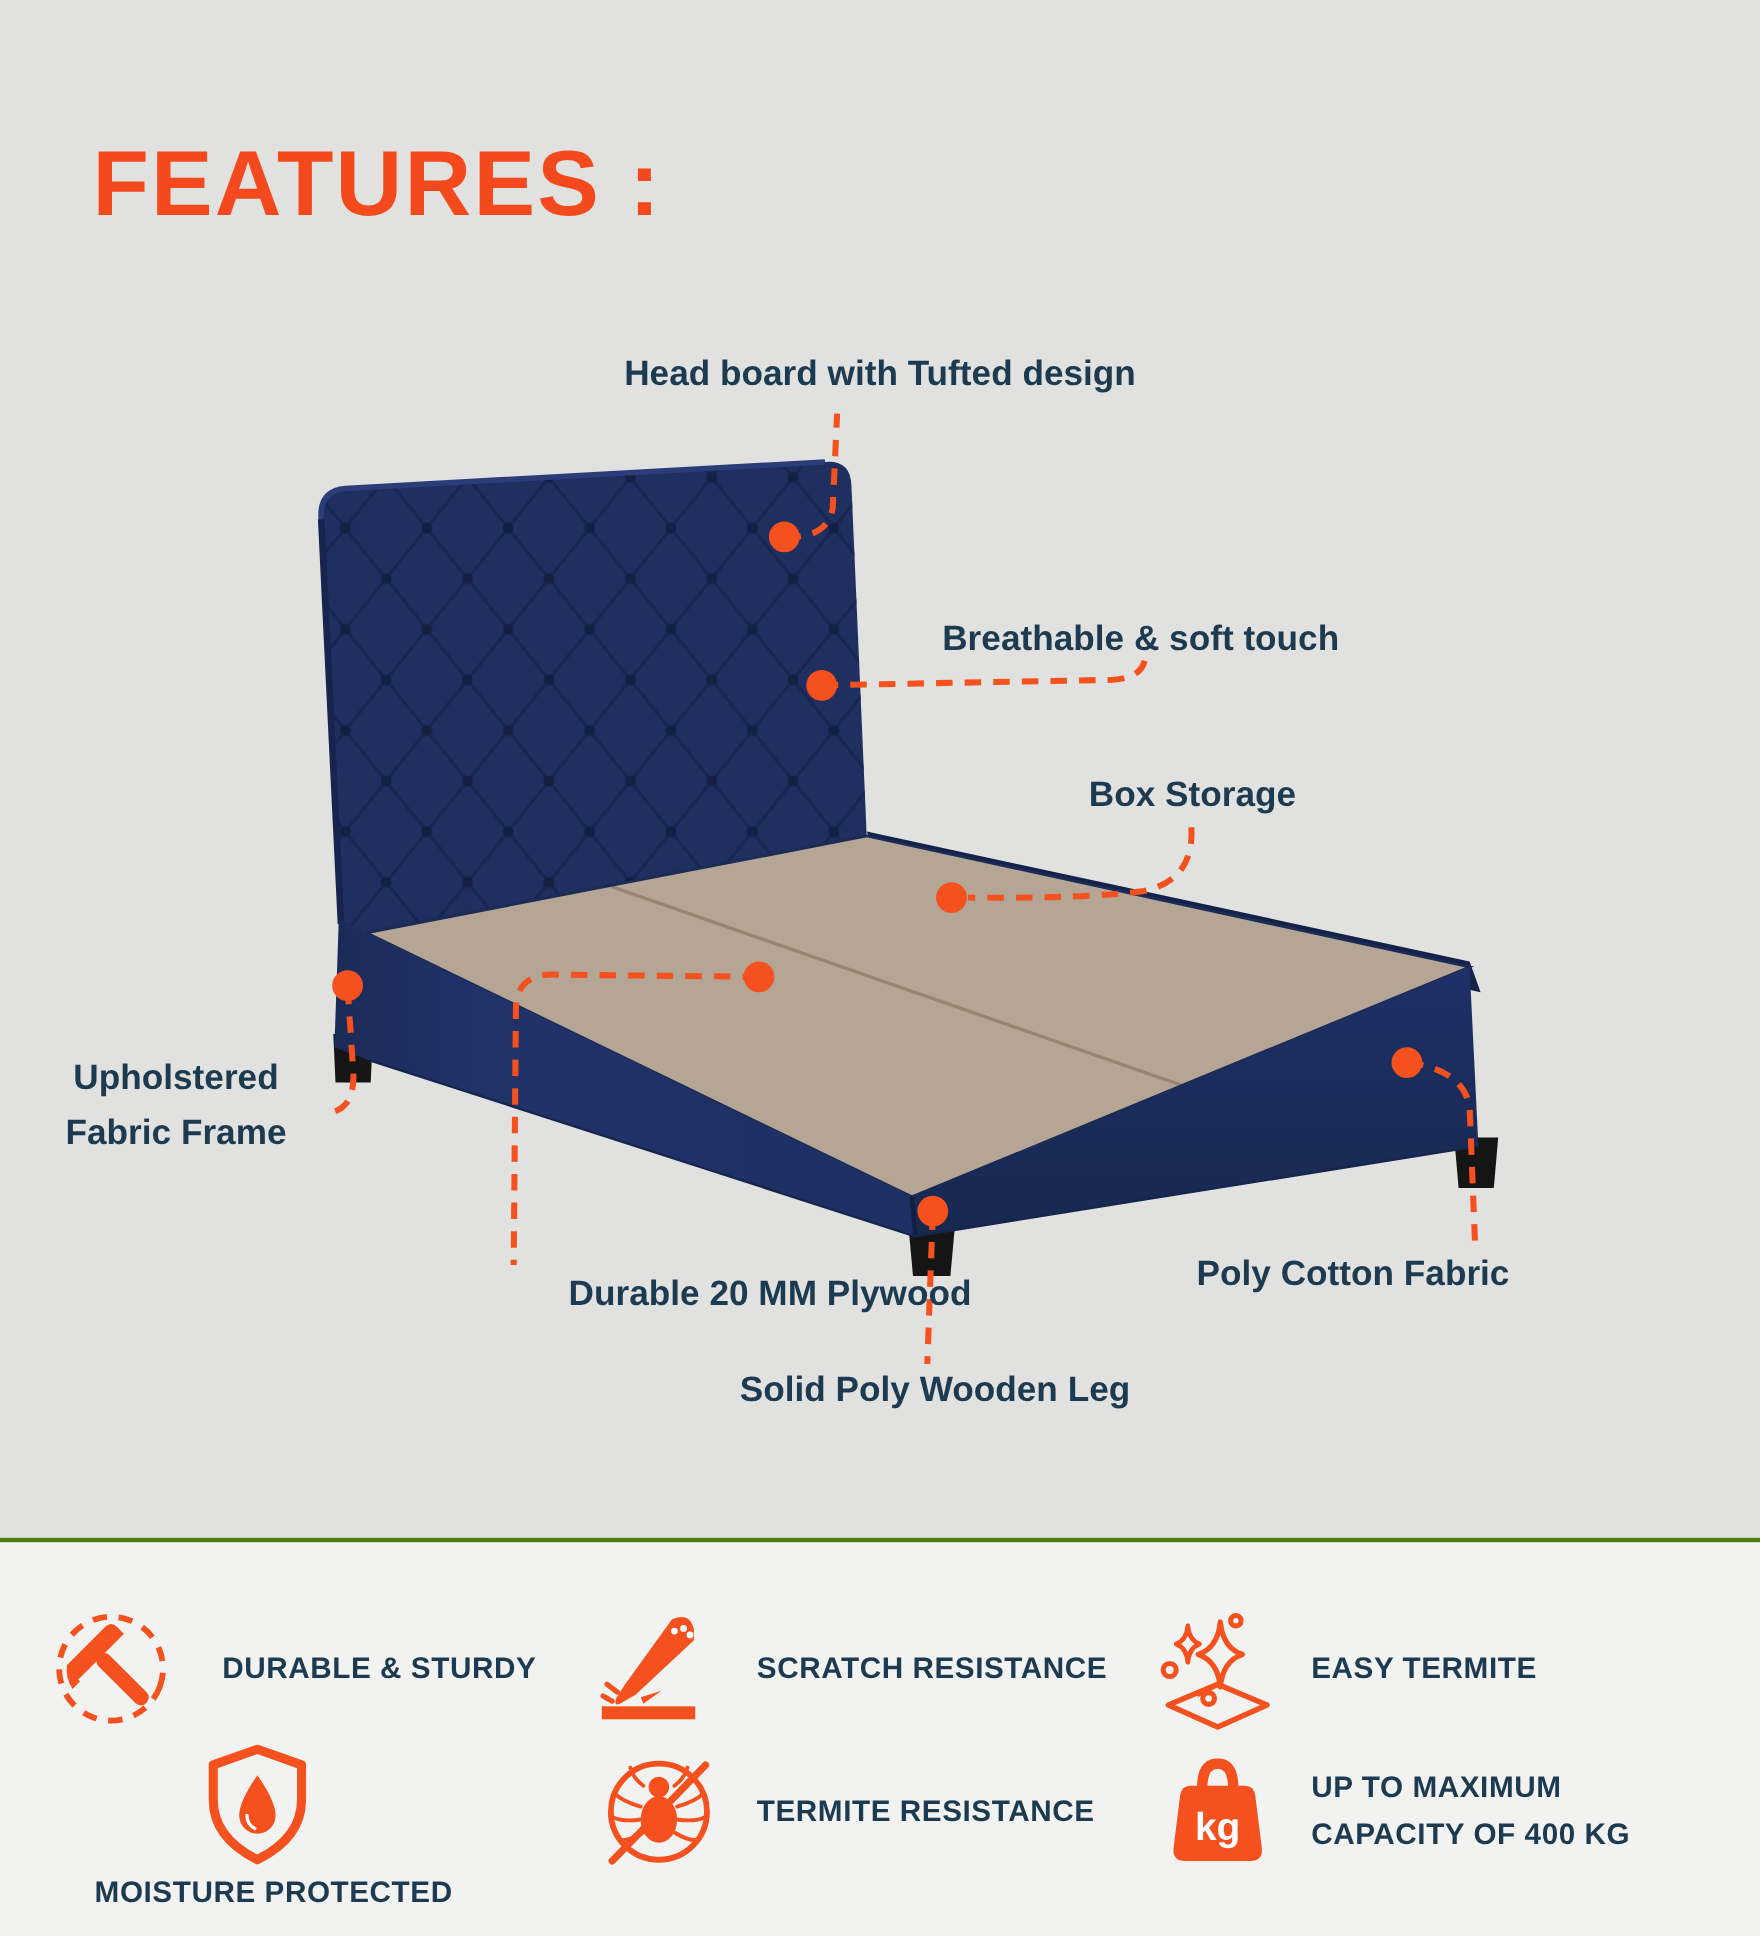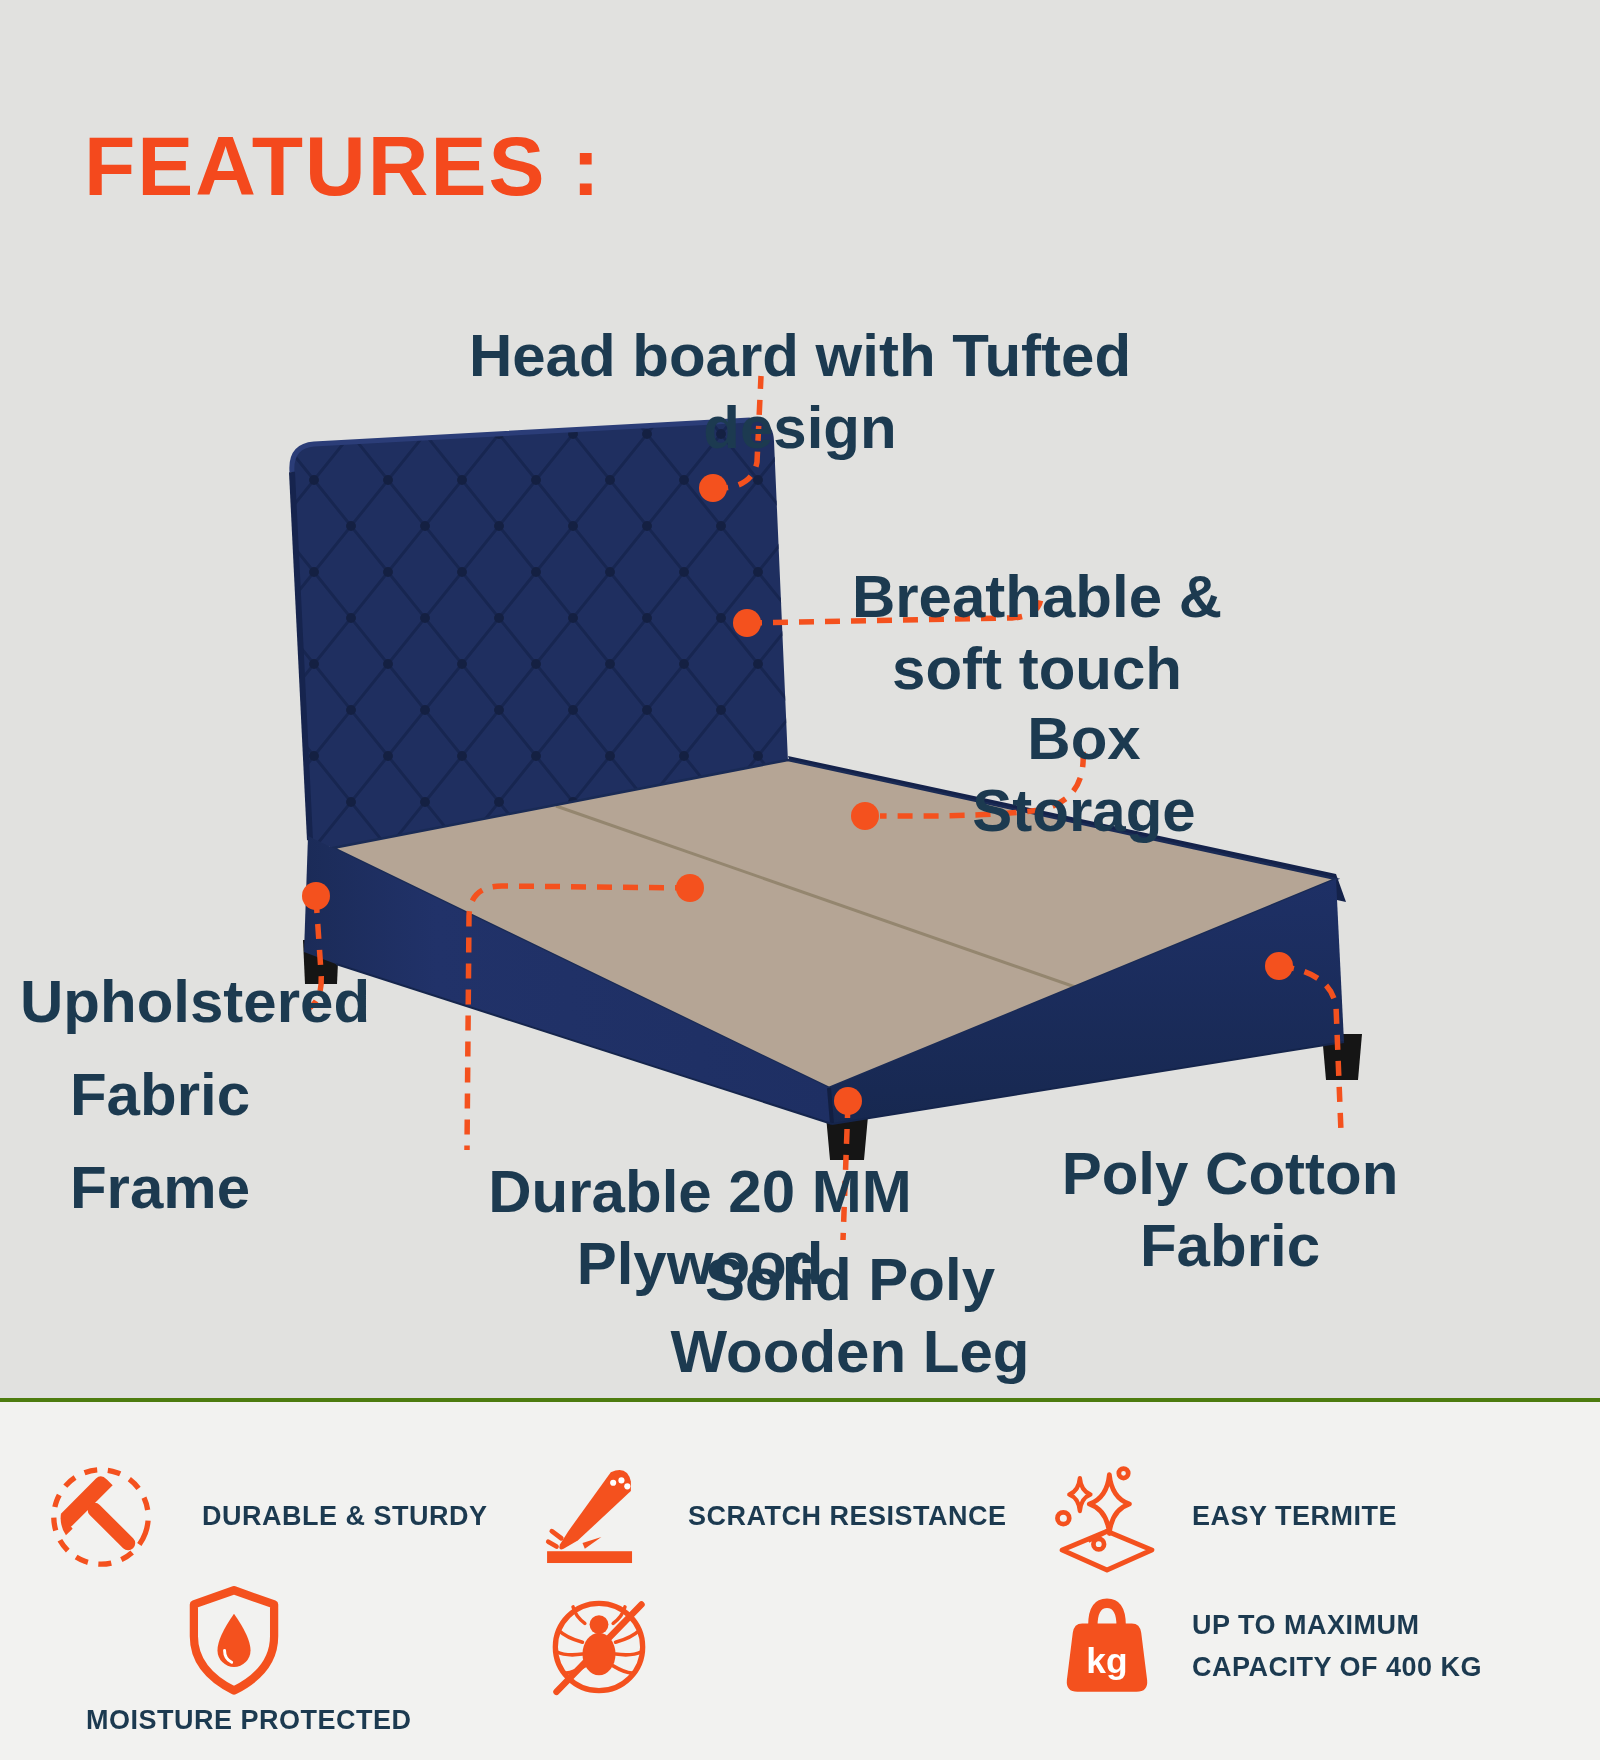--- a/index.html
+++ b/index.html
@@ -12,21 +12,21 @@
   .bottom-section{position:absolute;left:0;top:1398px;width:1600px;height:362px;background:var(--bg-bottom,#f2f2f0);border-top:4px solid #4d7c0f;}
   .page-title{
     position:absolute;left:84px;top:118px;
     font-size:84px;font-weight:700;letter-spacing:2px;
     color:var(--title,#f4491d);
   }
   .bed-svg{position:absolute;left:0;top:0;width:1600px;height:1398px;}
   .callout{
     position:absolute;color:var(--navy,#1c3a50);
     font-weight:700;text-align:center;line-height:1.2;
-    font-size:60px;
+    font-size:32px;
   }
   .callout.two-line{line-height:1.55;}
   .feature{
     position:absolute;display:flex;align-items:center;height:130px;
   }
   .feature .f-icon{flex:0 0 auto;width:118px;height:118px;}
   .feature .f-icon svg{width:118px;height:118px;display:block;}
   .feature .f-label{
     color:var(--navy,#1c3a50);font-weight:700;font-size:27px;letter-spacing:0.5px;
     line-height:1.55;white-space:nowrap;
@@ -191,20 +191,21 @@
             <path d="M38,66 Q28,72 22,72"></path>
           <path d="M64,46 Q78,42 84,36"></path>
             <path d="M64,56 Q78,58 86,54"></path>
             <path d="M62,66 Q72,72 78,72"></path>
         </g>
         <circle cx="50" cy="31" r="8" fill="#f4511e"></circle>
         <ellipse cx="50" cy="56" rx="14" ry="18" fill="#f4511e"></ellipse>
         <path d="M14,88 L86,14" stroke="#f4511e" stroke-width="5.5" stroke-linecap="round"></path>
       </svg>
     </span>
+    <span class="f-label m-l-30">TERMITE RESISTANCE</span>
   </div>
 
   <div class="feature" style="left:1048px;top:180px;">
     <span class="f-icon">
       <svg viewBox="0 0 100 100">
         <path d="M38,32 Q38,13 50,13 Q62,13 62,32" fill="none" stroke="#f4511e" stroke-width="8"></path>
         <path d="M29,30 L71,30 Q78,30 79,38 L84,78 Q85,88 75,88 L25,88 Q15,88 16,78 L21,38 Q22,30 29,30 Z" fill="#f4511e"></path>
         <text x="50" y="72" text-anchor="middle" font-family="Liberation Sans, DejaVu Sans, sans-serif" font-size="30" font-weight="bold" fill="#ffffff">kg</text>
       </svg>
     </span>

